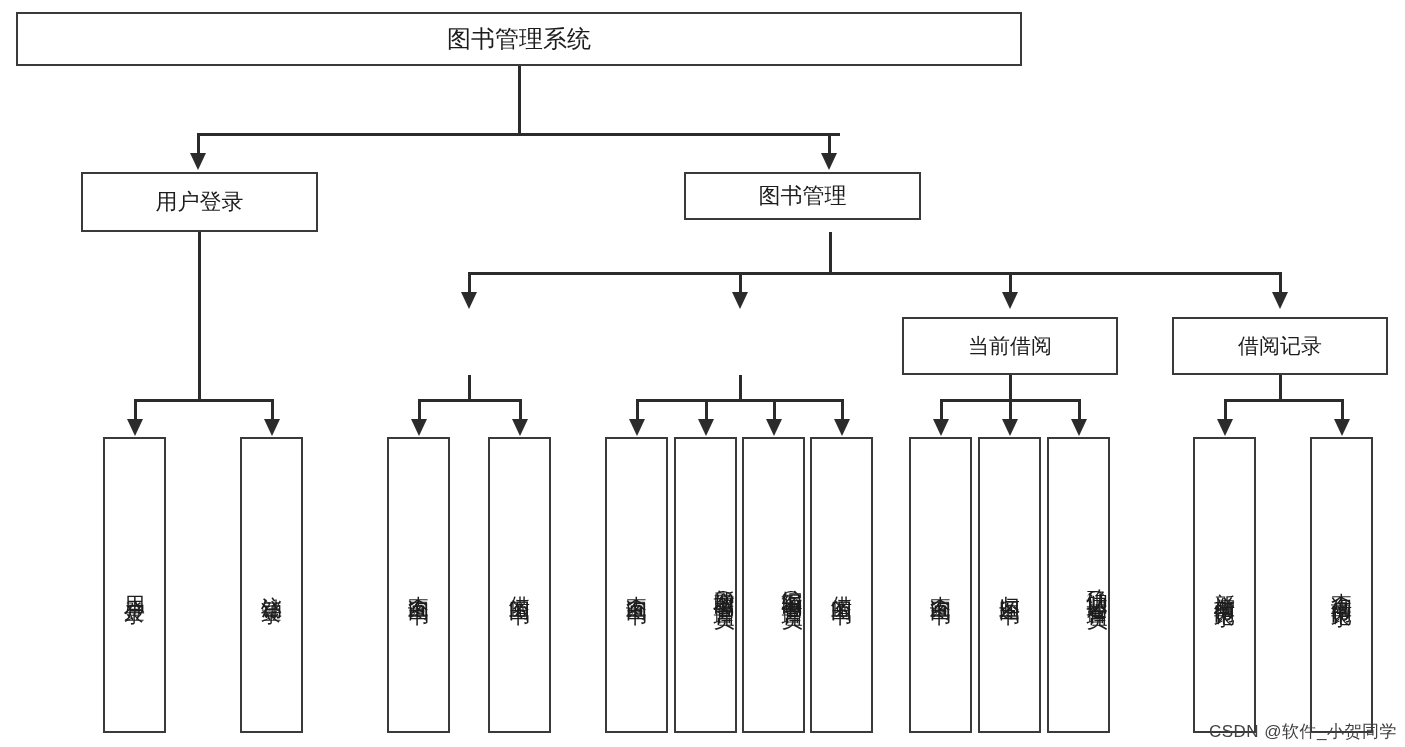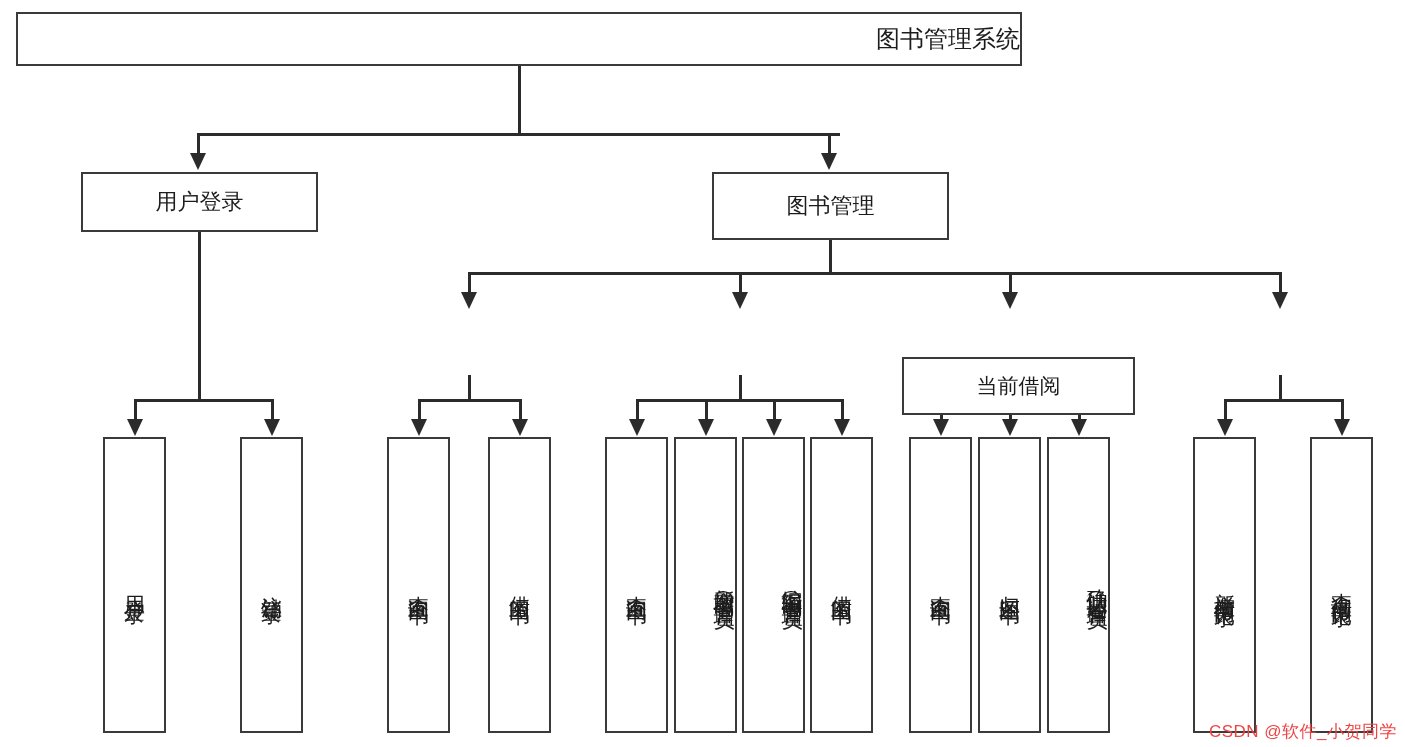--- a/index.html
+++ b/index.html
@@ -28,21 +28,20 @@
     color: #1c1c1c;
     display: flex;
     align-items: center;
     justify-content: center;
     text-align: center;
     line-height: 1.05;
     z-index: 3;
   }
   .node.root {
     font-size: 24px;
-    justify-content: flex-end;
   }
   .node.level2 {
     font-size: 22px;
   }
   .node.level3 {
     font-size: 21px;
   }
   
   .node.leaf {
     font-size: 21px;
@@ -76,21 +75,21 @@
     border-right: 8px solid transparent;
     border-top: 17px solid #2b2b2b;
     z-index: 2;
   }
   
   #watermark {
     position: absolute;
     right: 8px;
     bottom: 4px;
     font-size: 17px;
-    color: #ef4444;
+    color: #404040;
     letter-spacing: 0.5px;
     z-index: 5;
     white-space: nowrap;
   }
 </style>
 </head>
 <body>
 
 <div id="canvas">
 
@@ -104,21 +103,21 @@
 
   <div class="line vline" style="left:197px; top:133px; height:22px;"></div>
   <div class="arrow" style="left:190px; top:153px;"></div>
 
   <div class="line vline" style="left:828px; top:133px; height:22px;"></div>
   <div class="arrow" style="left:821px; top:153px;"></div>
 
   <div class="node level2" style="left:81px; top:172px; width:237px; height:60px;">
     <span>用户登录</span>
   </div>
-  <div class="node level2" style="left:712px; top:172px; width:237px; height:68px;">
+  <div class="node level2" style="left:684px; top:172px; width:237px; height:48px;">
     <span>图书管理</span>
   </div>
 
   <div class="line vline" style="left:198px; top:232px; height:169px;"></div>
   <div class="line hline" style="left:134px; top:399px; width:139px;"></div>
   <div class="line vline" style="left:134px; top:399px; height:22px;"></div>
   <div class="arrow" style="left:127px; top:419px;"></div>
   <div class="line vline" style="left:271px; top:399px; height:22px;"></div>
   <div class="arrow" style="left:264px; top:419px;"></div>
 
@@ -126,22 +125,25 @@
   <div class="line hline" style="left:468px; top:272px; width:812px;"></div>
   <div class="line vline" style="left:468px; top:272px; height:22px;"></div>
   <div class="arrow" style="left:461px; top:292px;"></div>
   <div class="line vline" style="left:739px; top:272px; height:22px;"></div>
   <div class="arrow" style="left:732px; top:292px;"></div>
   <div class="line vline" style="left:1009px; top:272px; height:22px;"></div>
   <div class="arrow" style="left:1002px; top:292px;"></div>
   <div class="line vline" style="left:1279px; top:272px; height:22px;"></div>
   <div class="arrow" style="left:1272px; top:292px;"></div>
 
-  <div class="node level3" style="left:902px; top:317px; width:233px; height:58px;margin-top:40px;">
+  <div class="node level3" style="left:902px; top:317px; width:216px; height:58px;">
     <span>当前借阅</span>
+  </div>
+  <div class="node level3" style="left:1172px; top:317px; width:216px; height:58px;">
+    <span>借阅记录</span>
   </div>
 
   <div class="line vline" style="left:468px; top:375px; height:26px;"></div>
   <div class="line hline" style="left:418px; top:399px; width:103px;"></div>
   <div class="line vline" style="left:418px; top:399px; height:22px;"></div>
   <div class="arrow" style="left:411px; top:419px;"></div>
   <div class="line vline" style="left:519px; top:399px; height:22px;"></div>
   <div class="arrow" style="left:512px; top:419px;"></div>
 
   <div class="line vline" style="left:739px; top:375px; height:26px;"></div>

